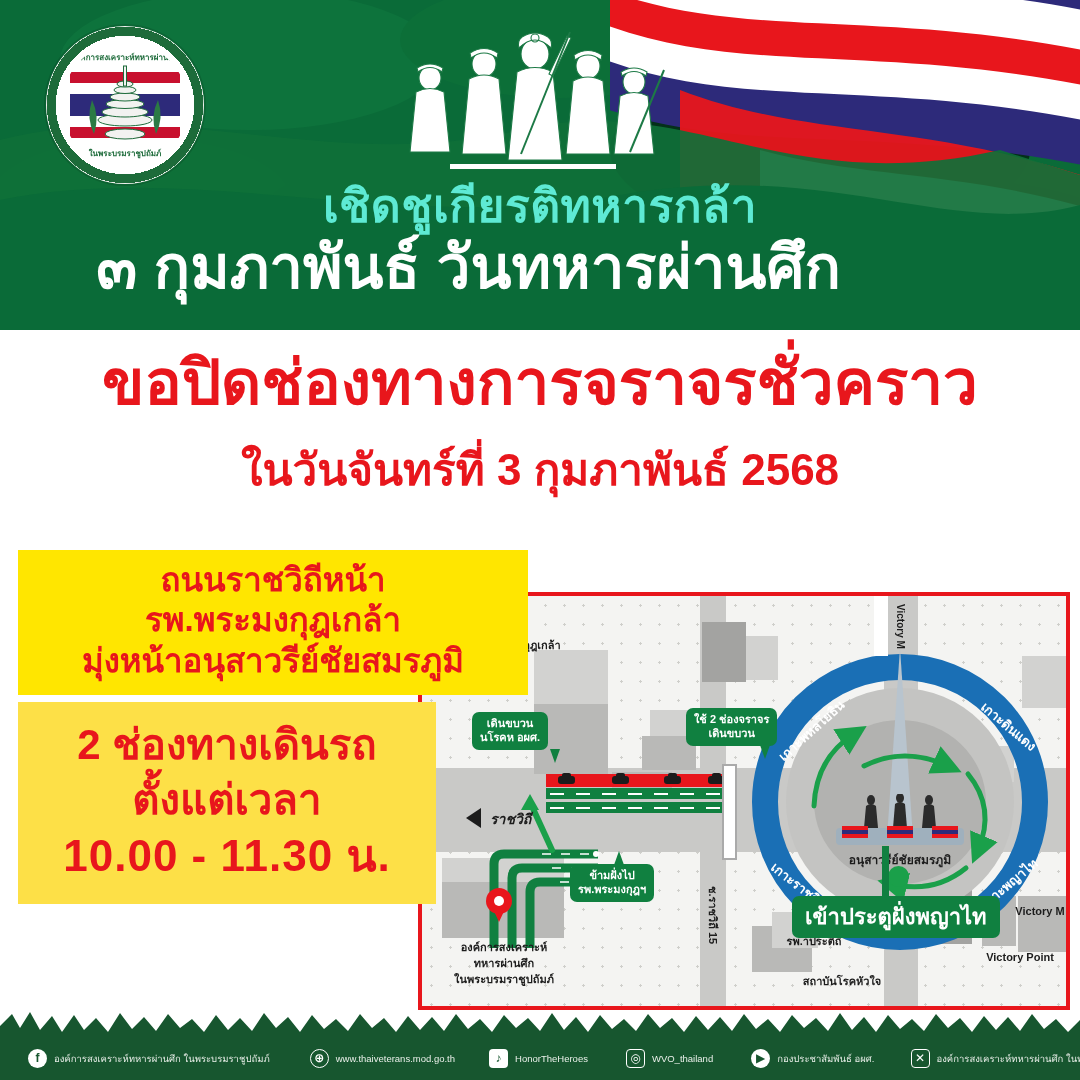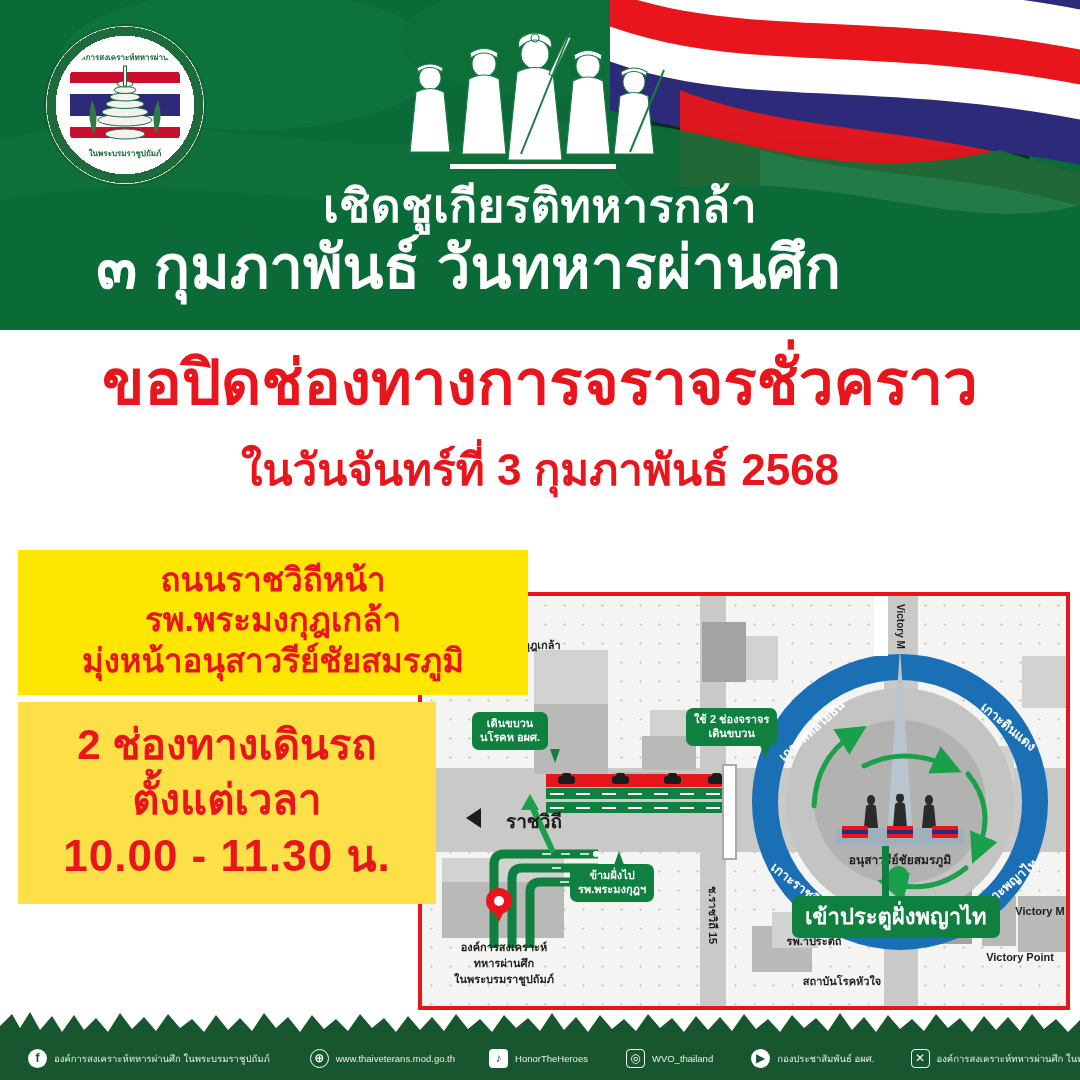--- a/index.html
+++ b/index.html
@@ -39,21 +39,21 @@
   }
   #emblem .rt-top { position:absolute; top:9px; left:0; width:100%; text-align:center; }
   #emblem .rt-bot { position:absolute; bottom:8px; left:0; width:100%; text-align:center; }
 
   
   #soldiers { position:absolute; left:392px; top:14px; width:282px; height:168px; }
 
   
   #hdr-line1 {
     position:absolute; left:0; top:183px; width:1080px; text-align:center;
-    color:#ffffff; font-size:46px; font-weight:bold; letter-spacing:.5px;
+    color:#5eead4; font-size:46px; font-weight:bold; letter-spacing:.5px;
     line-height:1;
   }
   #hdr-line2 {
     position:absolute; left:0; top:238px; width:937px; text-align:center;
     color:#ffffff; font-size:60px; font-weight:bold; line-height:1;
   }
 
   
   #headline {
     position:absolute; left:0; top:352px; width:1080px; text-align:center;
@@ -434,21 +434,21 @@
     </svg>
 
     <svg width="60" height="70" style="position:absolute;left:96px;top:192px;z-index:6">
       <g stroke="#1aa04a" stroke-width="6" fill="none" stroke-linecap="round">
         <line x1="34" y1="62" x2="12" y2="14"></line>
       </g>
       <path d="M12,6 L21,22 L3,22 Z" fill="#1aa04a"></path>
     </svg>
 
     <div class="tri-left" style="left:44px; top:212px;"></div>
-    <div class="map-txt" style="left:84px; top:214px; font-size:19px;">ราชวิถี</div>
+    <div class="map-txt" style="left:68px; top:214px; font-size:14px;font-style:italic;">ราชวิถี</div>
 
     <div class="pin" style="left:64px; top:292px;">
       <div class="head"></div>
         <div class="dot"></div>
         <div class="tip"></div>
     </div>
 
     <div class="map-txt" style="left:96px; top:42px; transform:translateX(-50%);">รพ.พระมงกุฎเกล้า</div>
 
     <div class="map-txt" style="left:82px; top:344px; transform:translateX(-50%);">องค์การสงเคราะห์</div>

